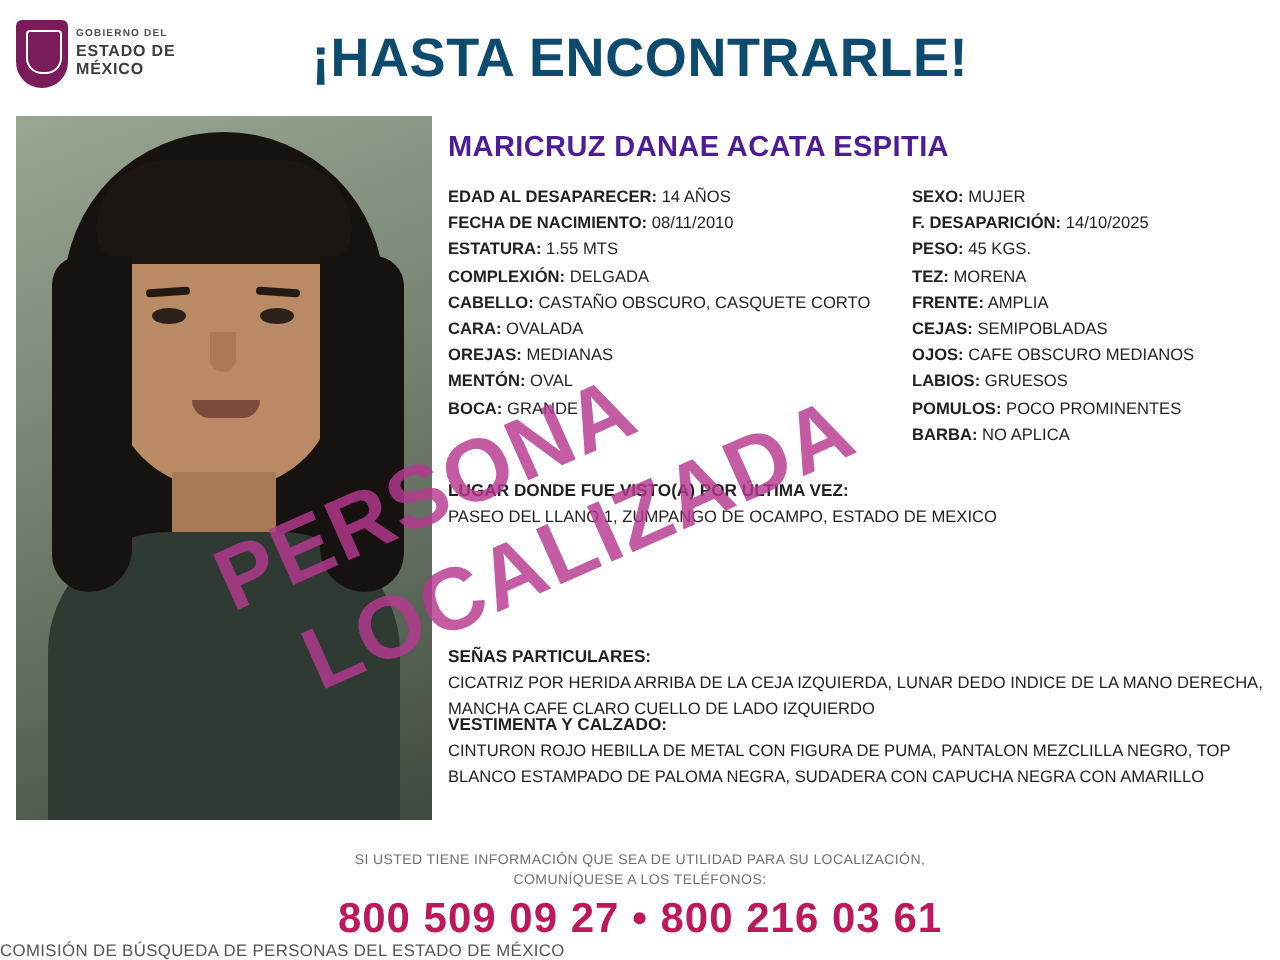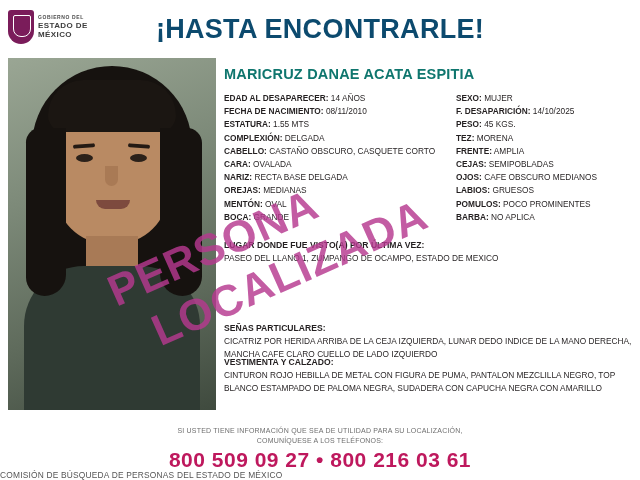--- a/index.html
+++ b/index.html
@@ -71,21 +71,21 @@
   .ph-neck{position:absolute;left:78px;top:178px;width:52px;height:42px;background:#a87a56;}
   .ph-body{position:absolute;left:16px;top:208px;width:176px;height:150px;
     background:#2f3a33;border-radius:60px 60px 0 0;}
   .ph-hair-l{position:absolute;left:18px;top:70px;width:40px;height:168px;
     background:#16120f;border-radius:20px 0 30px 26px;}
   .ph-hair-r{position:absolute;left:152px;top:70px;width:42px;height:168px;
     background:#16120f;border-radius:0 20px 26px 30px;}
   
   .name{
     position:absolute;left:224px;top:66px;width:410px;
-    font-size:14.5px;font-weight:bold;color:#0f766e;letter-spacing:.2px;
+    font-size:14.5px;font-weight:bold;color:#4c1d95;letter-spacing:.2px;
   }
   
   .col-l{position:absolute;left:224px;top:92px;width:230px;}
   .col-r{position:absolute;left:456px;top:92px;width:180px;}
   .row{font-size:8.3px;line-height:13.2px;white-space:nowrap;}
   .row b{font-weight:bold;margin-top:20px;}
   .row span{font-weight:normal;}
   
   .block{position:absolute;left:224px;width:412px;}
   .block .bt{font-size:8.6px;font-weight:bold;line-height:13px;}
@@ -149,21 +149,20 @@
 
 <div class="name">MARICRUZ DANAE ACATA ESPITIA</div>
 
 <div class="col-l">
   <div class="row"><b>EDAD AL DESAPARECER:</b> <span>14 AÑOS</span></div>
   <div class="row"><b>FECHA DE NACIMIENTO:</b> <span>08/11/2010</span></div>
   <div class="row"><b>ESTATURA:</b> <span>1.55 MTS</span></div>
   <div class="row"><b>COMPLEXIÓN:</b> <span>DELGADA</span></div>
   <div class="row"><b>CABELLO:</b> <span>CASTAÑO OBSCURO, CASQUETE CORTO</span></div>
   <div class="row"><b>CARA:</b> <span>OVALADA</span></div>
-  <div class="row"><b>NARIZ:</b> <span>RECTA BASE DELGADA</span></div>
   <div class="row"><b>OREJAS:</b> <span>MEDIANAS</span></div>
   <div class="row"><b>MENTÓN:</b> <span>OVAL</span></div>
   <div class="row"><b>BOCA:</b> <span>GRANDE</span></div>
 </div>
 
 <div class="col-r">
   <div class="row"><b>SEXO:</b> <span>MUJER</span></div>
   <div class="row"><b>F. DESAPARICIÓN:</b> <span>14/10/2025</span></div>
   <div class="row"><b>PESO:</b> <span>45 KGS.</span></div>
   <div class="row"><b>TEZ:</b> <span>MORENA</span></div>

